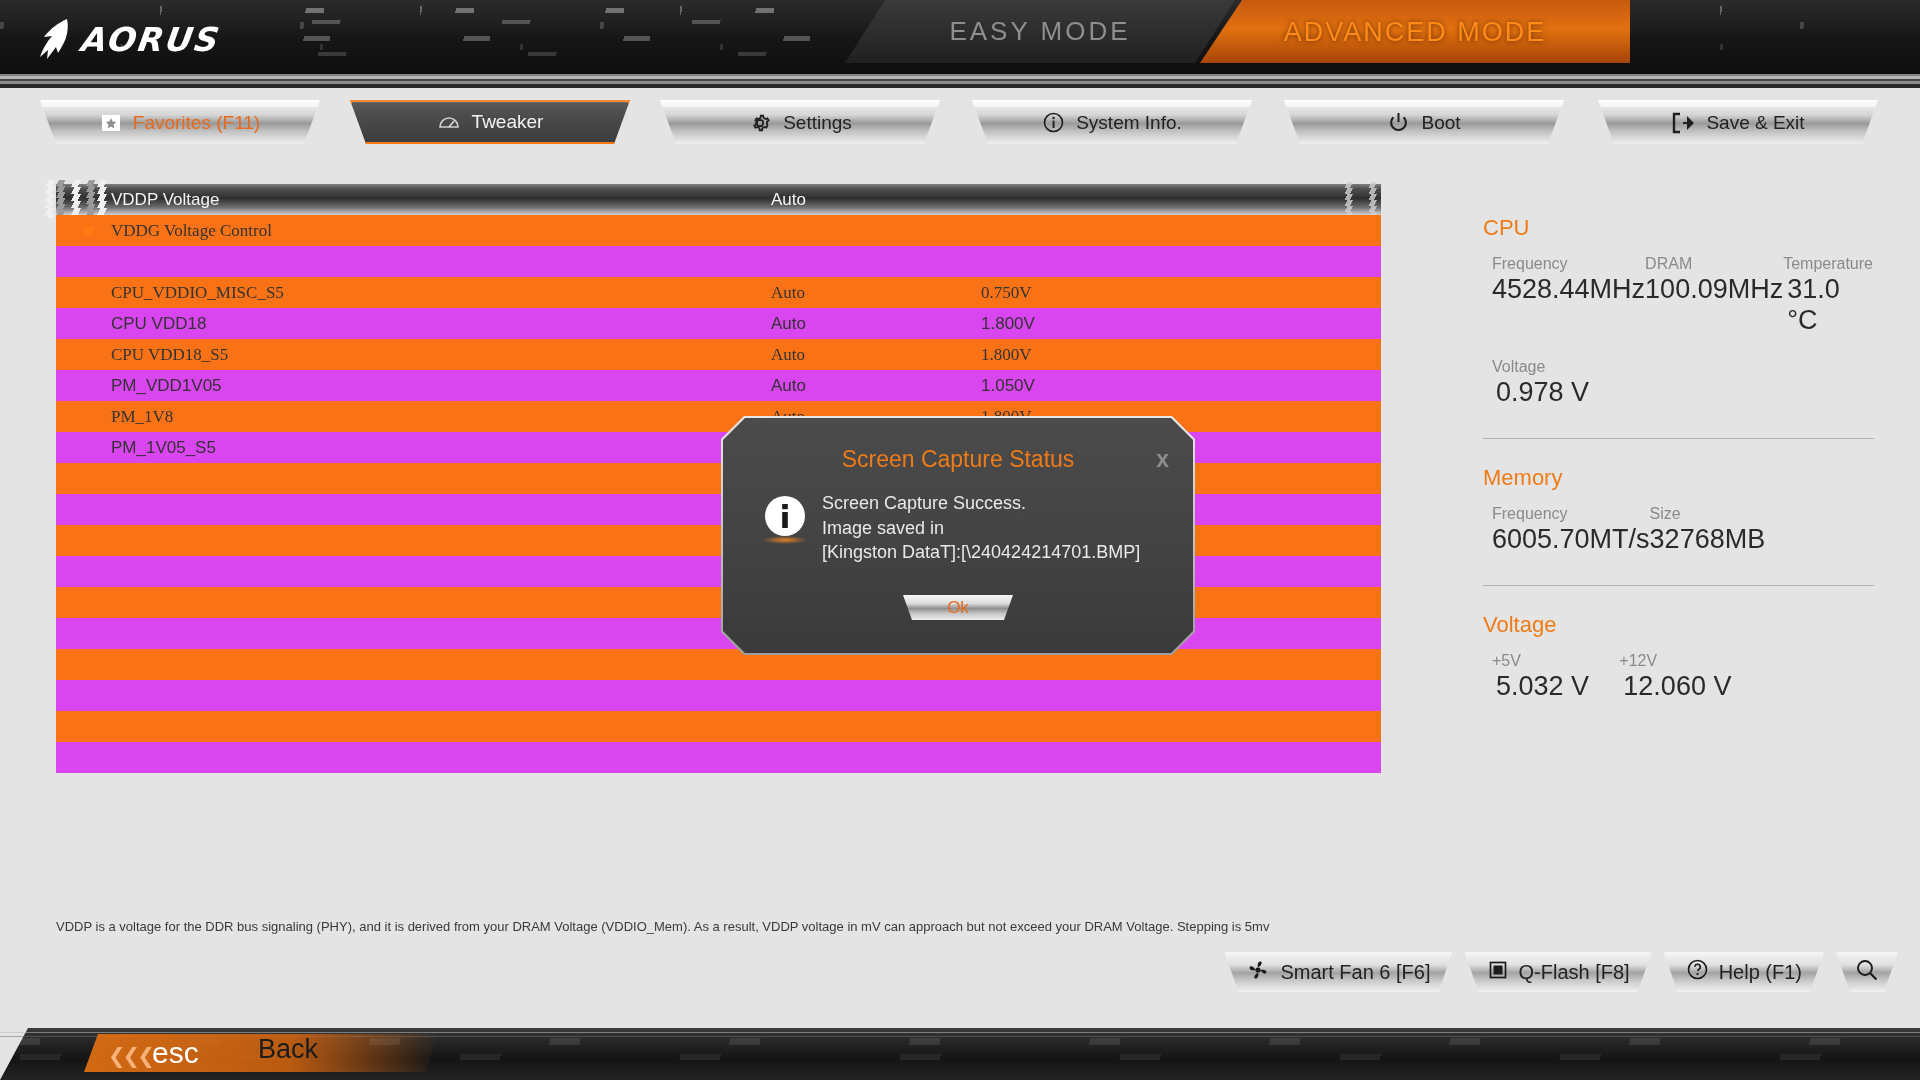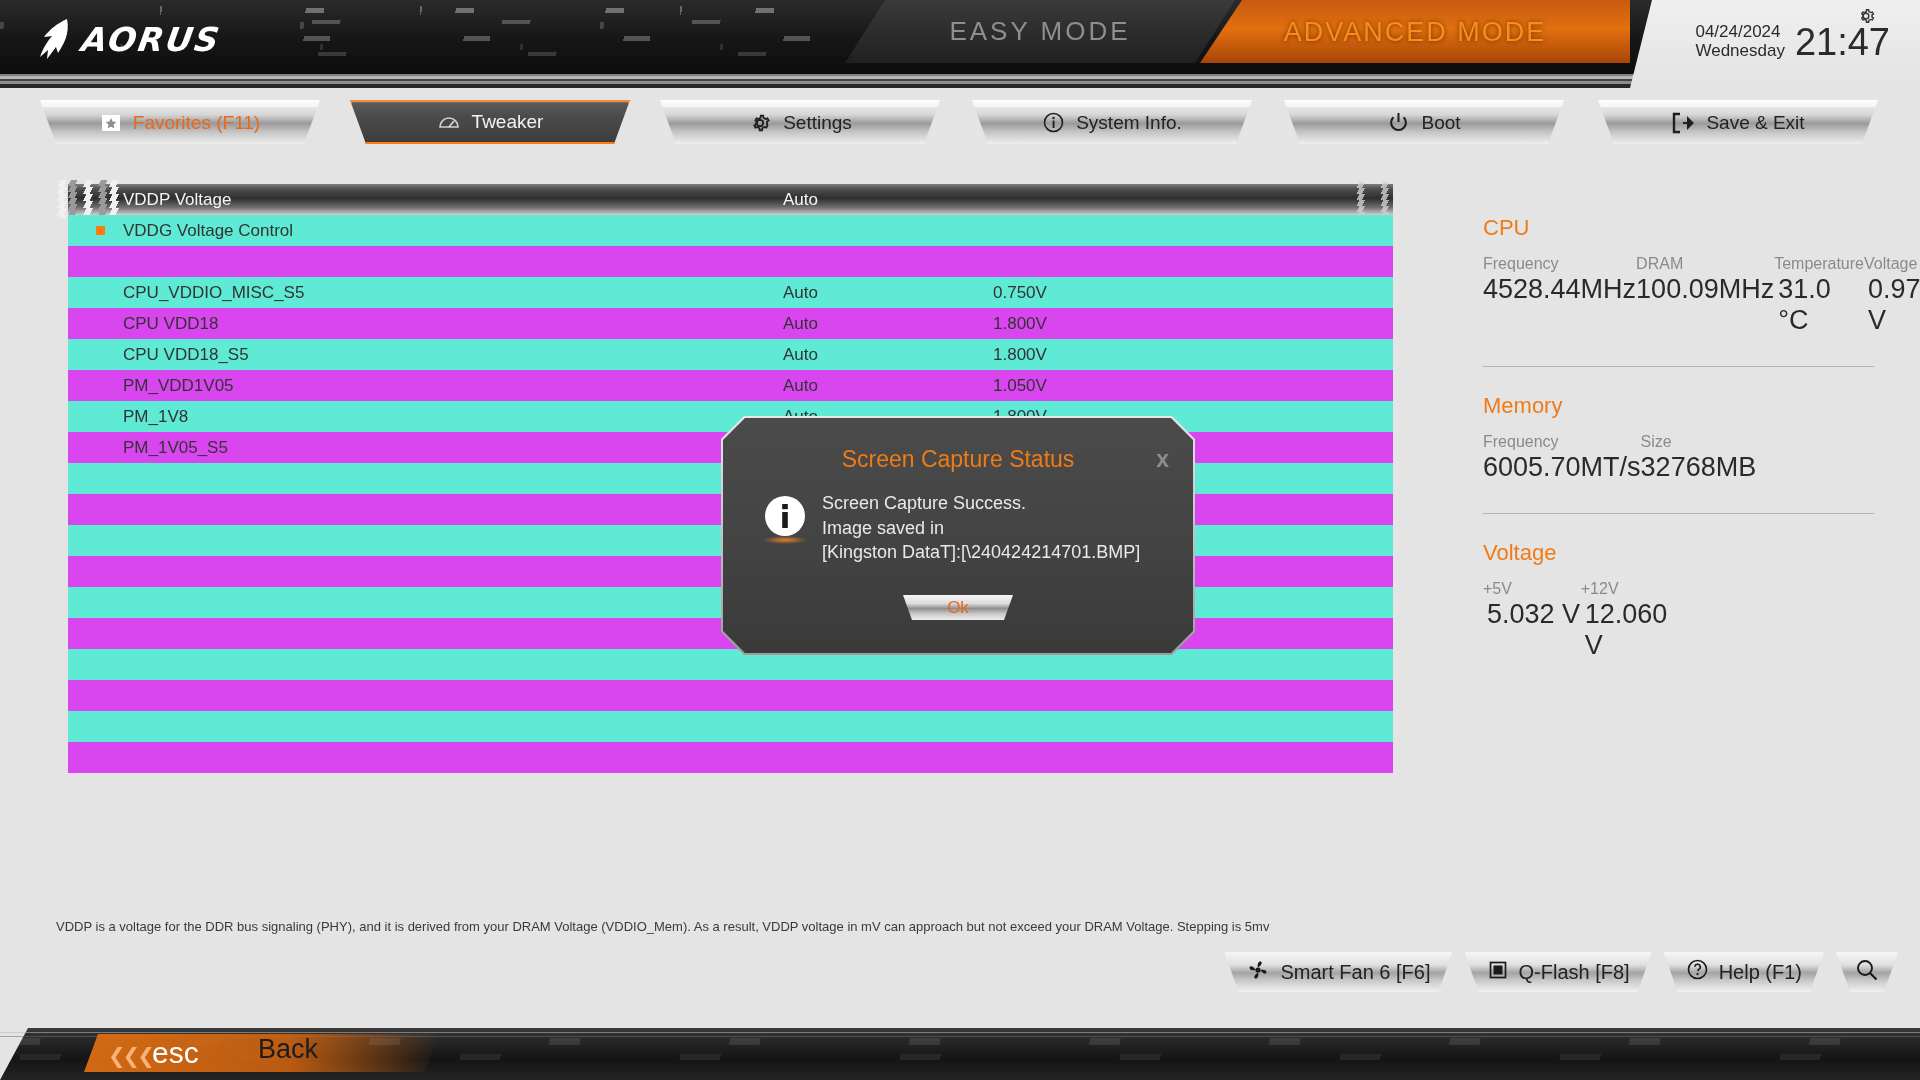--- a/index.html
+++ b/index.html
@@ -103,27 +103,27 @@
   .tab-active::before{
     content:""; position:absolute; left:0; top:0; right:0; bottom:0;
     background:linear-gradient(180deg, rgba(255,255,255,.12) 0 3px, transparent 3px);
   }
   .tab-lbl { font-size:19px; color:#222; white-space:nowrap; }
   .tab-active .tab-lbl { color:#f2f2f2; }
   .tab-fav .tab-lbl { color:#e8691b; }
   .tab-ico { display:flex; align-items:center; justify-content:center; }
 
   
-  .content { position:absolute; left:12px; top:160px; width:1400px; height:720px; }
+  .content { position:absolute; left:0; top:160px; width:1400px; height:720px; }
   .list { position:absolute; left:56px; top:24px; width:1325px; }
   .row {
     position:relative; height:31px; width:1325px;
     display:flex; align-items:center;
   }
-  .row.odd  { background:#5eead4; }
+  .row.odd  { background:#f97316;font-family:Liberation Serif, serif; }
   .row.even { background:#d946ef; }
   .row-label { position:absolute; left:55px; font-size:17px; color:#333; white-space:nowrap; }
   .row-mid   { position:absolute; left:715px; font-size:17px; color:#333; }
   .row-val   { position:absolute; left:925px; font-size:17px; color:#333; }
   .row-bullet { position:absolute; left:28px; width:9px; height:9px; background:#ff7a10; }
 
   .row-selected {
     position:relative; height:31px; width:1325px; display:flex; align-items:center;
     background:linear-gradient(180deg,#7f7f7f 0%,#4f4f4f 16%,#2e2e2e 46%,#6a6a6a 74%,#d0d0d0 100%);
   }
@@ -176,21 +176,21 @@
     position:absolute; left:180px; top:177px; width:110px; height:25px;
     background:linear-gradient(180deg,#f7f7f7 0%,#dcdcdc 34%,#8f8f8f 54%,#c6c6c6 74%,#efefef 100%);
     clip-path:polygon(0 0, 100% 0, calc(100% - 9px) 100%, 9px 100%);
     display:flex; align-items:center; justify-content:center; cursor:pointer;
   }
   .dlg-ok span { font-size:17px; color:#e8691b; }
 
   
   .sidebar { position:absolute; right:0; top:160px; width:485px; height:740px; padding:55px 46px 0 48px; }
   .sb-head { font-size:22px; color:#ef7b17; margin-bottom:14px; }
-  .sb-grid { display:grid; grid-template-columns:1fr 1fr 1fr 1fr; row-gap:22px; }
+  .sb-grid { display:grid; grid-template-columns:1fr 1fr 1fr; row-gap:22px;margin-left:9px; }
   .sb-k { font-size:16px; color:#8a8a8a; margin-bottom:1px; }
   .sb-v { font-size:27px; color:#2a2a2a; }
   .sb-v.indent { padding-left:4px; }
   .sb-sep { height:1px; background:#b4b4b4; margin:30px 0 26px 0; }
 
   
   .helptext {
     position:absolute; left:56px; top:918px; width:1290px;
     font-size:13px; color:#3a3a3a; line-height:1.45;
   }
@@ -244,33 +244,20 @@
     <div class="logo-text">AORUS</div>
   </div>
 
   <div class="mode-easy">
     <span>EASY MODE</span>
   </div>
   <div class="mode-adv">
     <span>ADVANCED MODE</span>
   </div>
 
-  <div class="hdr-right">
-    <svg class="gear-top" viewBox="0 0 24 24">
-      <path fill="none" stroke="#333" stroke-width="1.7" d="M12 8.6a3.4 3.4 0 1 0 0 6.8 3.4 3.4 0 0 0 0-6.8z"></path>
-      <path fill="none" stroke="#333" stroke-width="1.7" d="M19.2 13.3l.1-1.3-.1-1.3 1.7-1.2-1.3-2.3-2 .7-2.2-1.3-.2-2.1h-2.6l-.2 2.1L10.2 8l-2-.7L6.9 9.5l1.7 1.2-.1 1.3.1 1.3-1.7 1.2 1.3 2.3 2-.7 2.2 1.3.2 2.1h2.6l.2-2.1 2.2-1.3 2 .7 1.3-2.3z"></path>
-    </svg>
-    <div class="datetime">
-      <div class="dt-left">
-        <div class="dt-date">04/24/2024</div>
-        <div class="dt-day">Wednesday</div>
-      </div>
-      <div class="dt-time">21:47</div>
-    </div>
-  </div>
 </div>
 
 <div class="navbar">
 
   <div class="tab tab-inactive tab-fav" style="left:40px; width:280px;">
     <span class="tab-ico">
       <svg width="22" height="22" viewBox="0 0 22 22">
           <rect x="2" y="3" width="18" height="16" fill="#fff"></rect>
           <polygon points="11,6 12.6,9.6 16.4,10 13.5,12.6 14.4,16.4 11,14.4 7.6,16.4 8.5,12.6 5.6,10 9.4,9.6" fill="#8d8d8d"></polygon>
         </svg>

